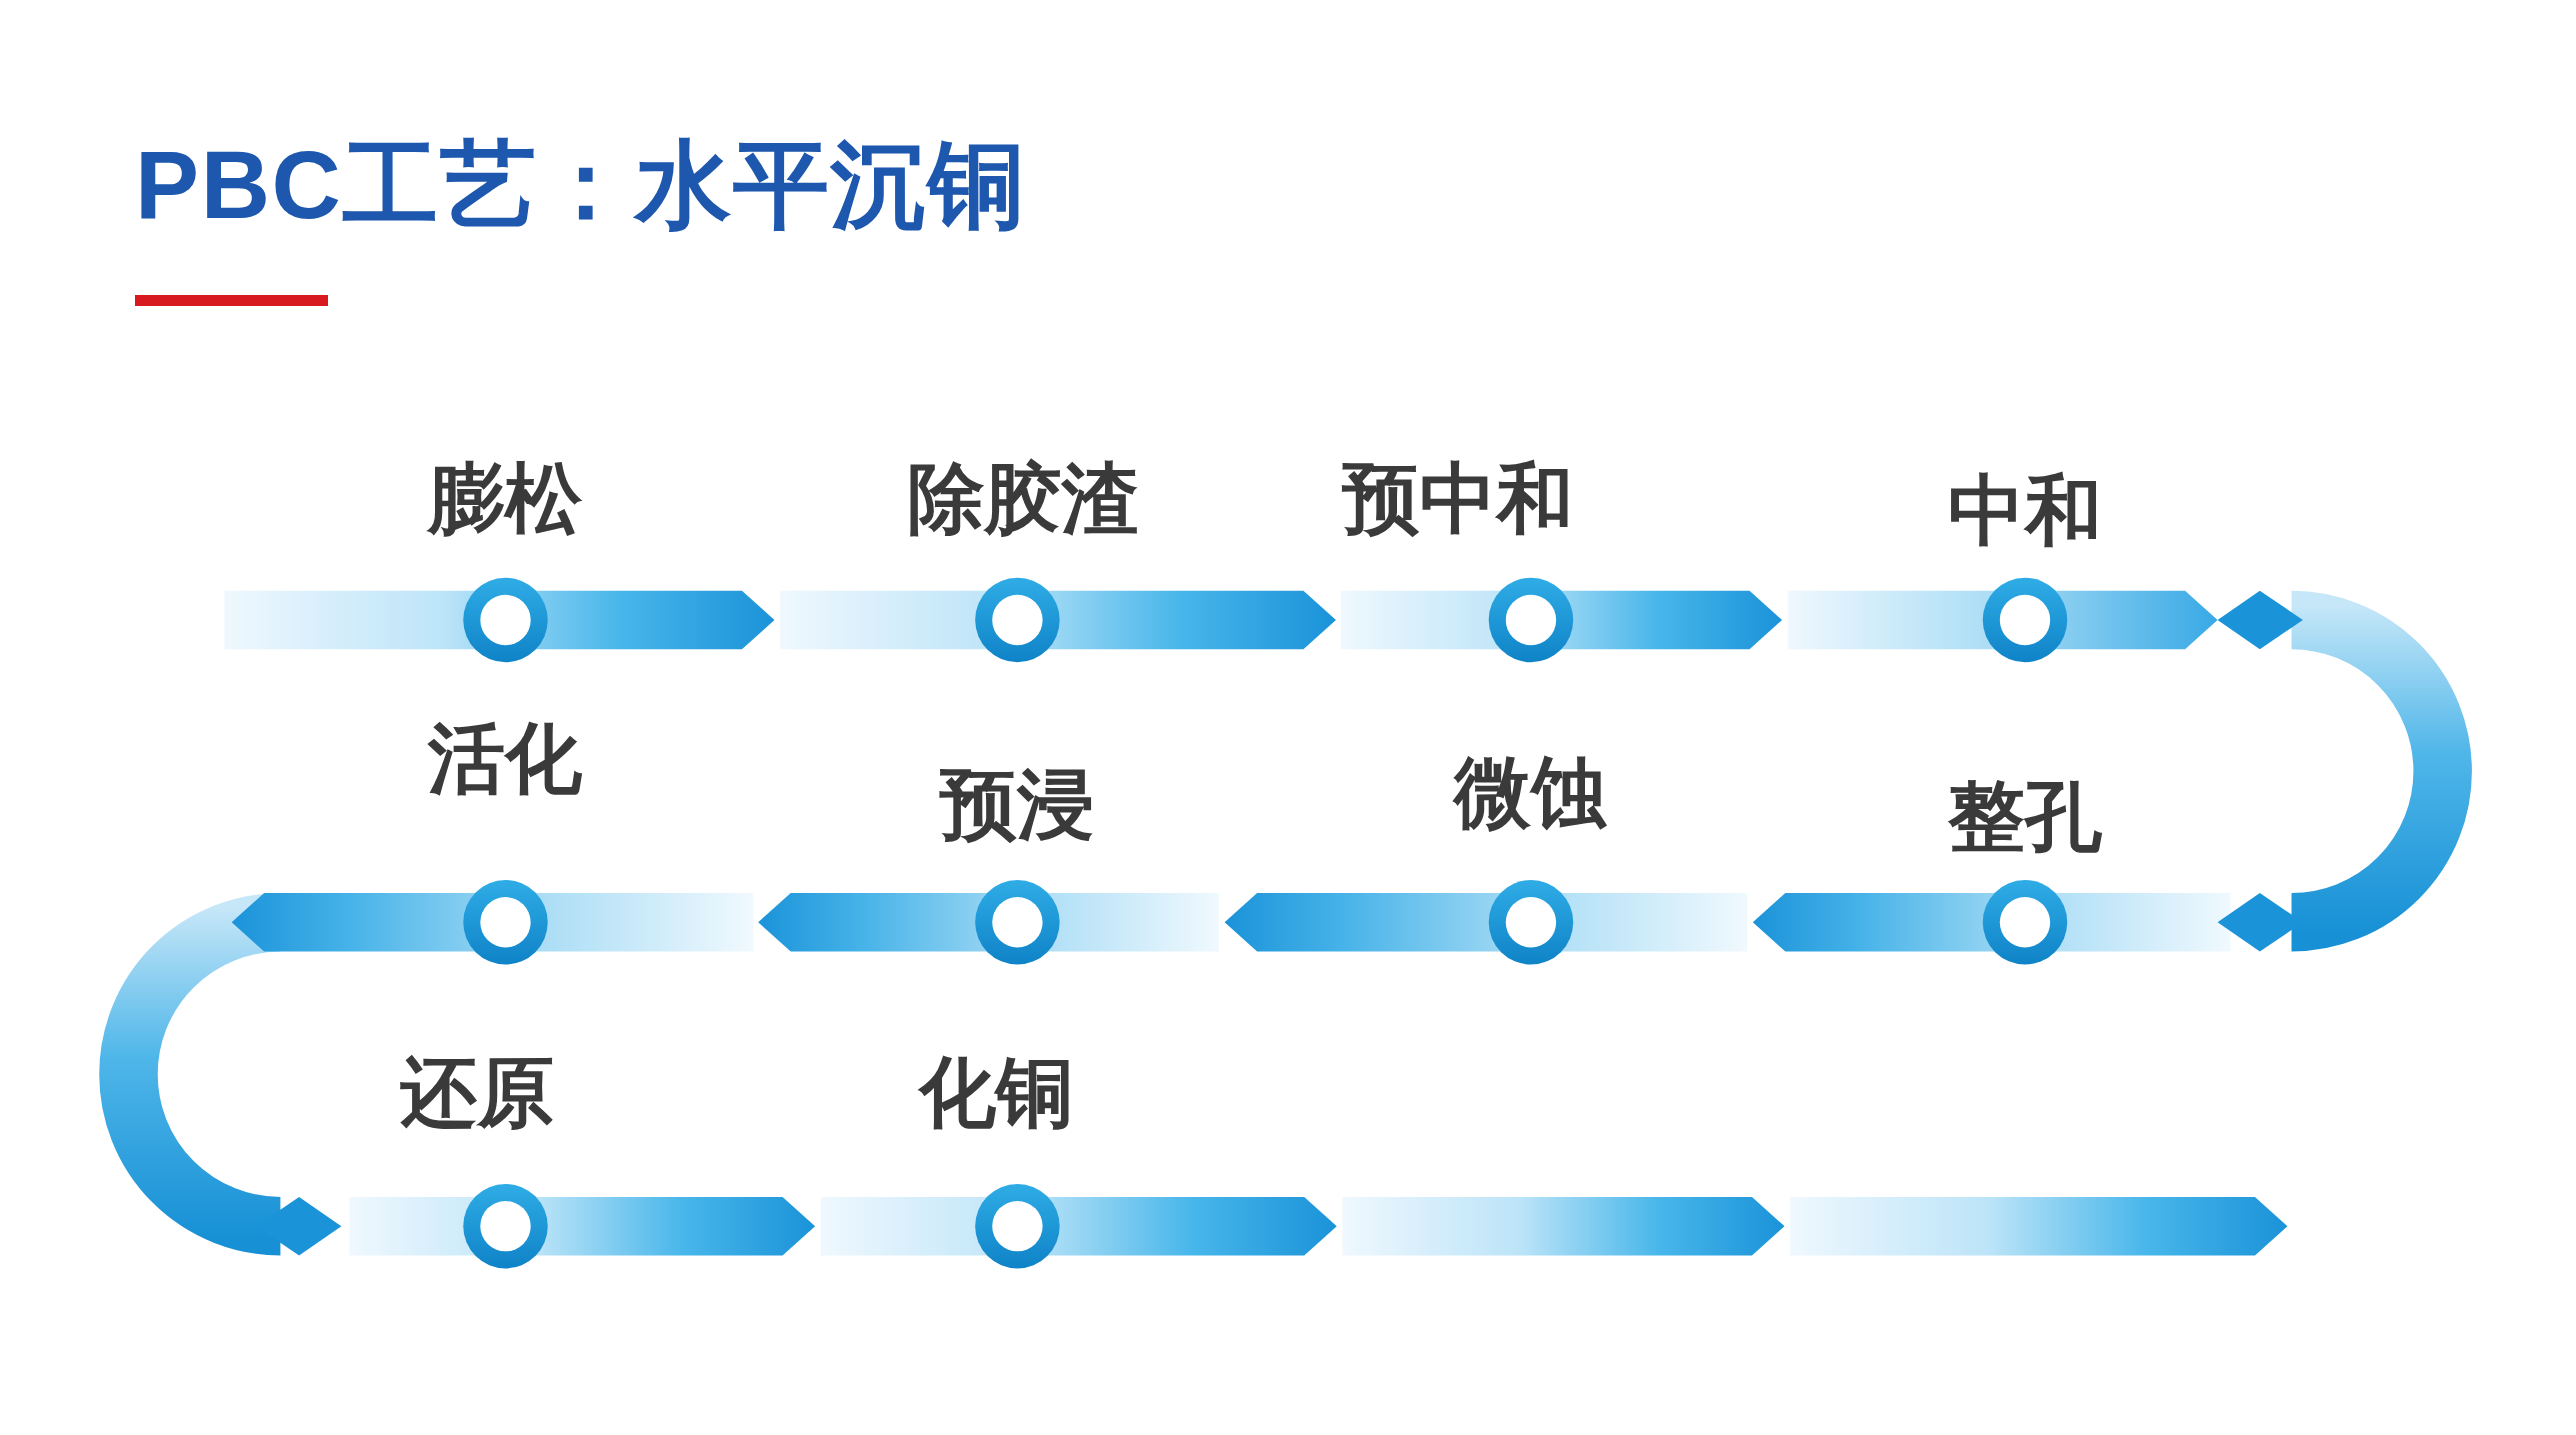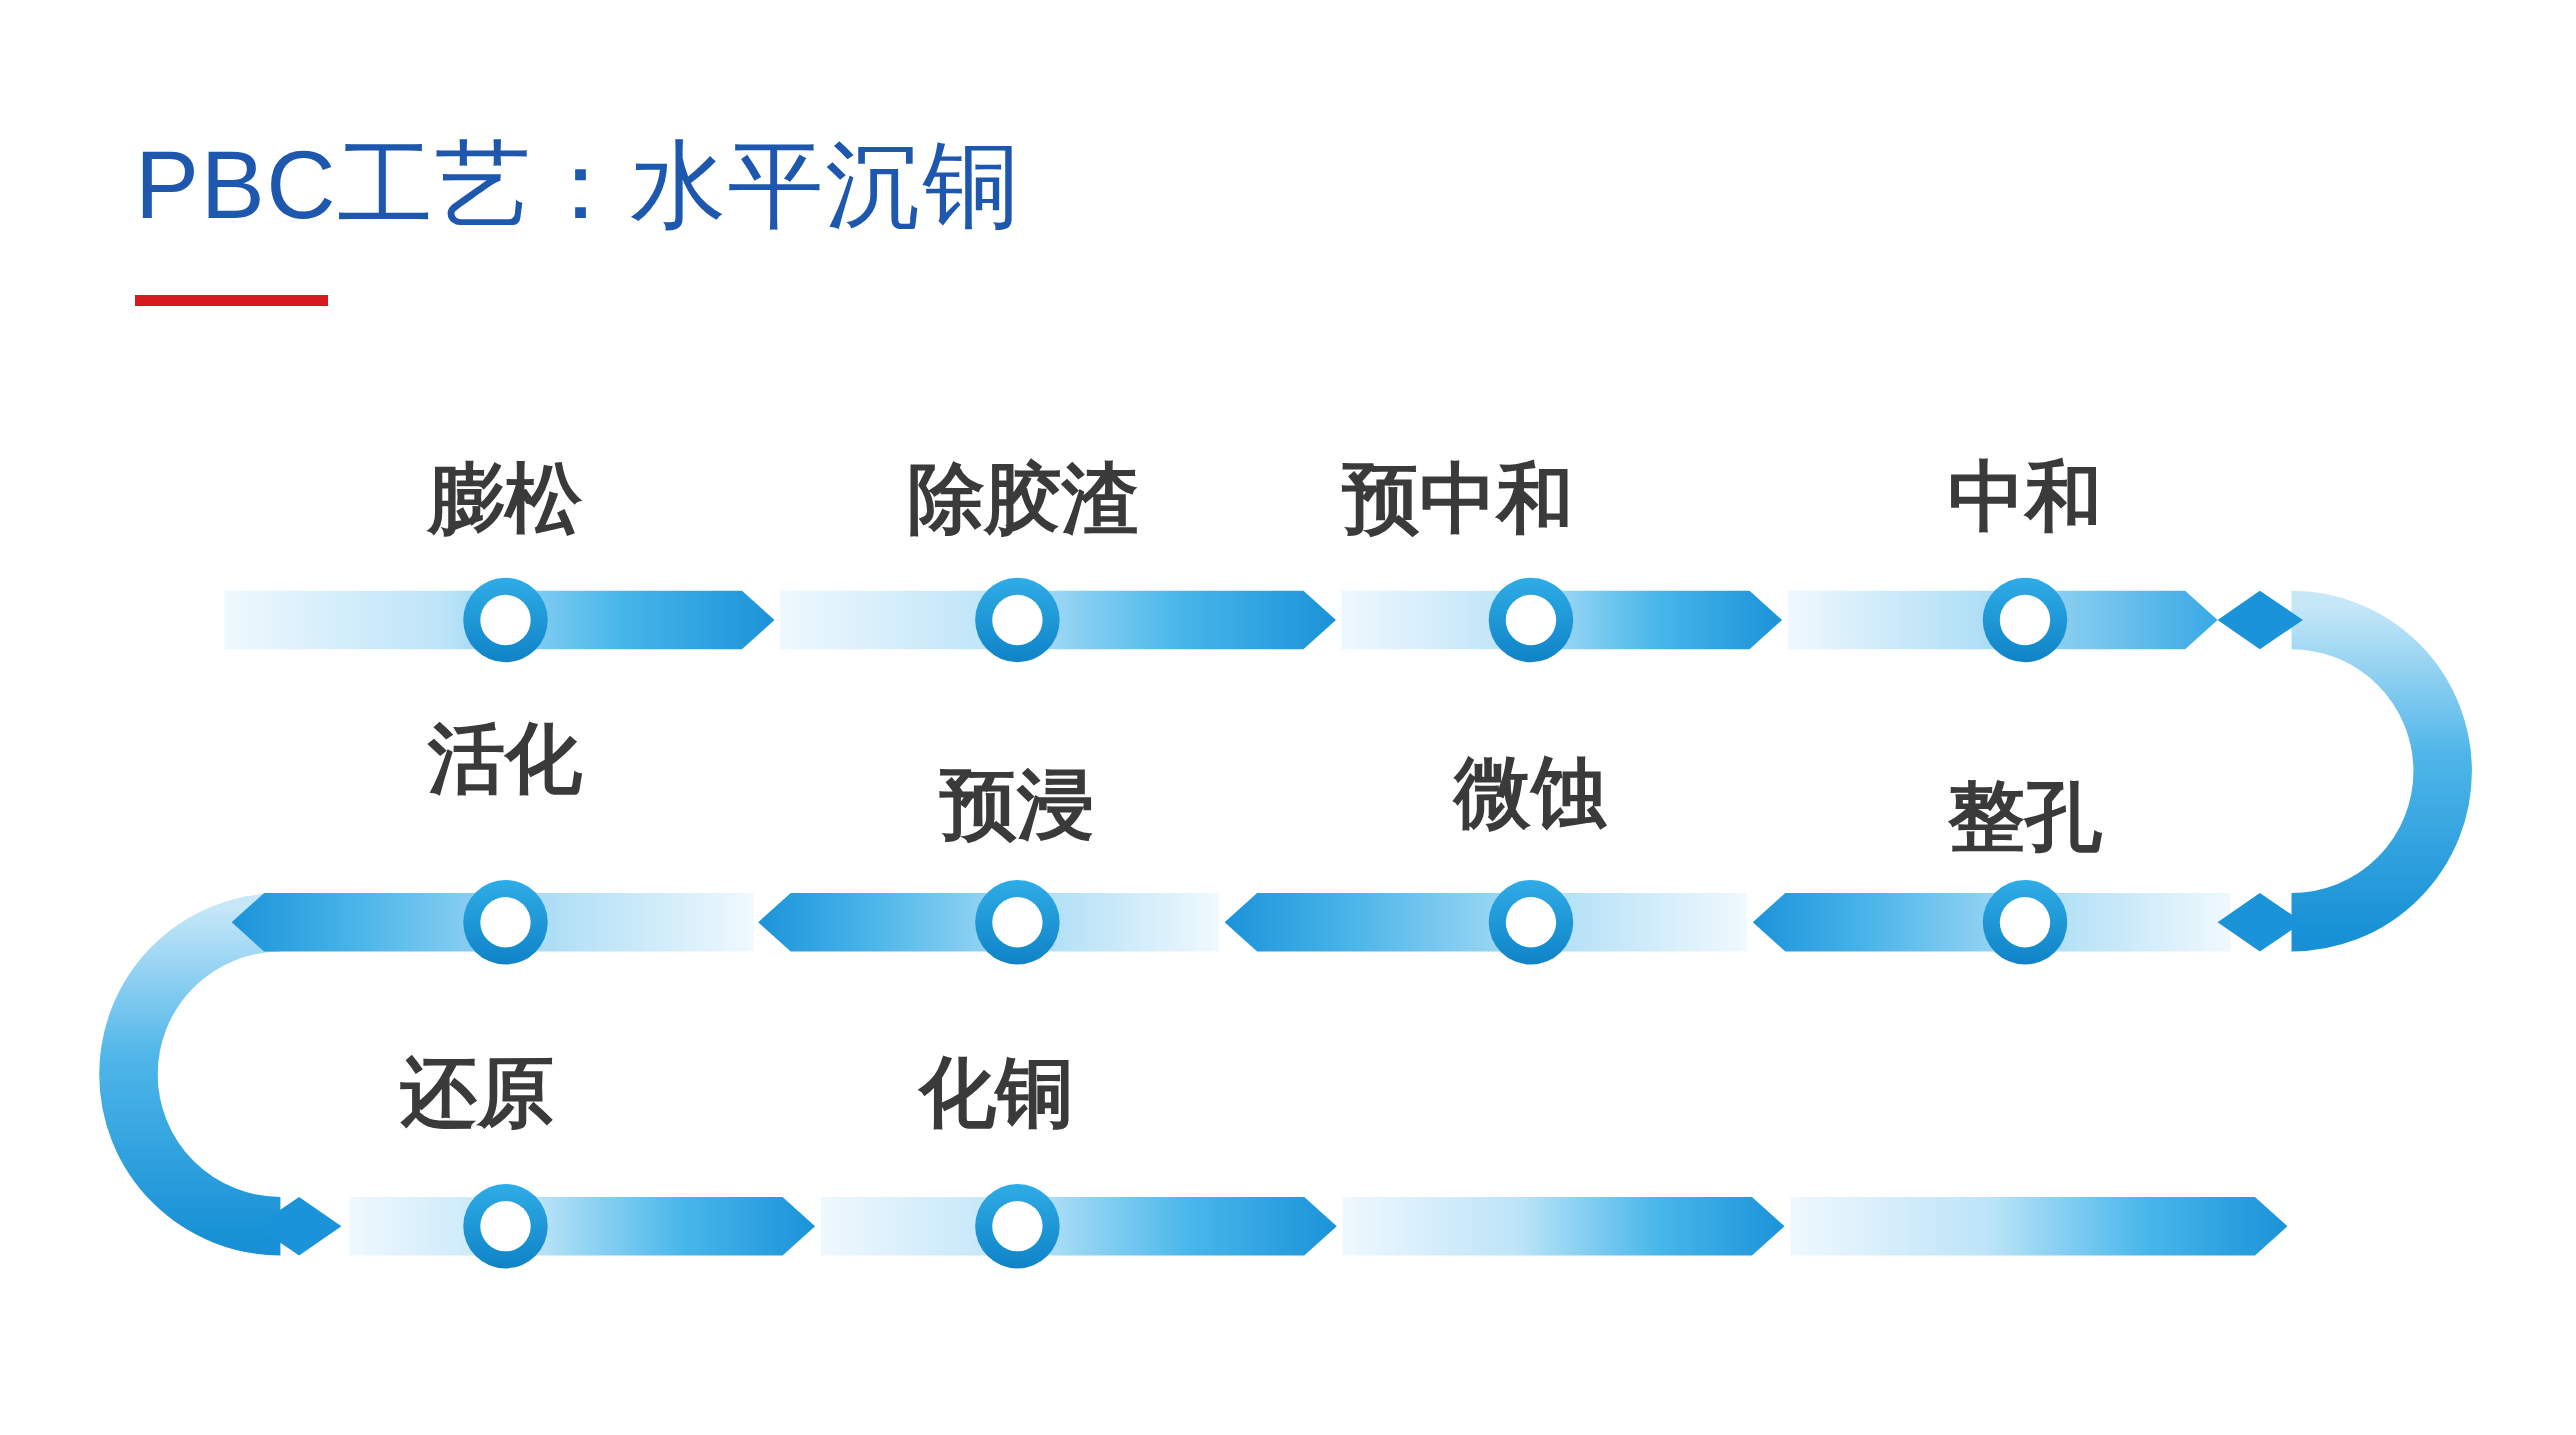--- a/index.html
+++ b/index.html
@@ -7,21 +7,21 @@
     --underline-red:#D71920;
     --label-gray:#3A3A3A;
   }
   html,body{margin:0;padding:0;background:#fff;}
   body{
     width:2576px;height:1435px;position:relative;overflow:hidden;
     font-family:"Liberation Sans","DejaVu Sans",sans-serif;
   }
   .page-title{
     position:absolute;left:135px;top:122px;
-    font-size:96px;font-weight:400;letter-spacing:1.6px;
+    font-size:96px;font-weight:700;letter-spacing:1.6px;
     color:var(--title-blue);white-space:nowrap;
   }
   .title-underline{
     position:absolute;left:135px;top:295px;width:193px;height:10.6px;
     background:var(--underline-red);
   }
   .flow-svg{position:absolute;left:0;top:0;width:2576px;height:1435px;}
   .station-label{
     position:absolute;transform:translateX(-50%);
     font-size:77px;font-weight:700;color:var(--label-gray);
@@ -136,21 +136,21 @@
     <g>
         <circle cx="1252" cy="1509" r="52" fill="url(#gRing)"></circle>
         <circle cx="1252" cy="1509" r="31" fill="#fff"></circle>
       </g>
   </g>
 </svg>
 
 <div class="station-label" style="left:505px;top:458px">膨松</div>
 <div class="station-label" style="left:1023px;top:458px">除胶渣</div>
 <div class="station-label" style="left:1458px;top:458px">预中和</div>
-<div class="station-label" style="left:2025px;top:456px">中和</div>
+<div class="station-label" style="left:2025px;top:470px">中和</div>
 
 <div class="station-label" style="left:505px;top:718px">活化</div>
 <div class="station-label" style="left:1017px;top:764px">预浸</div>
 <div class="station-label" style="left:1531px;top:752px">微蚀</div>
 <div class="station-label" style="left:2025px;top:776px">整孔</div>
 
 <div class="station-label" style="left:477px;top:1052px">还原</div>
 <div class="station-label" style="left:996px;top:1052px">化铜</div>
 
 

